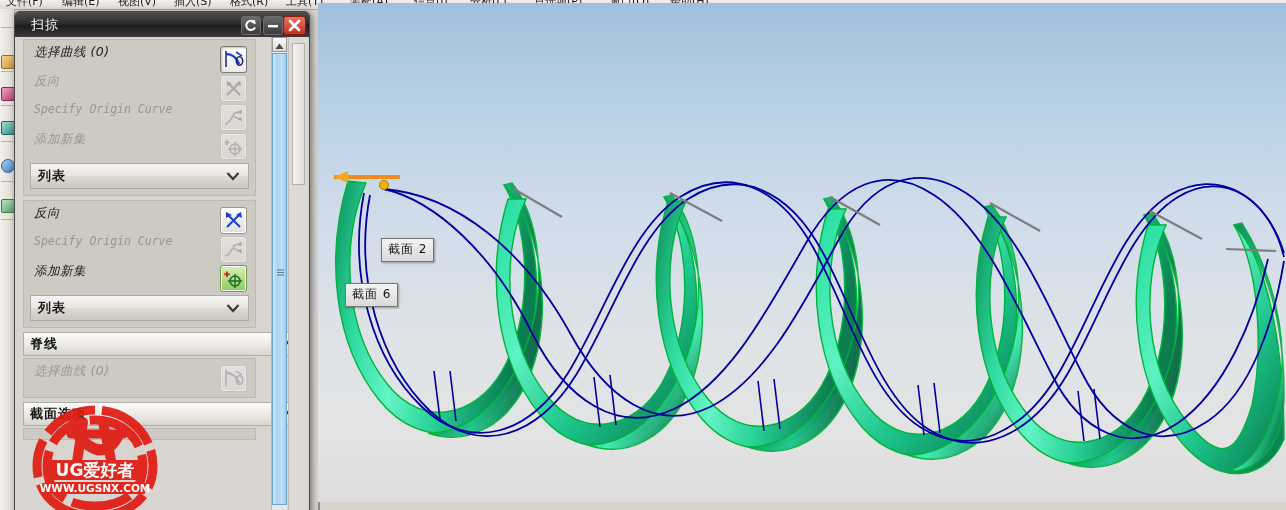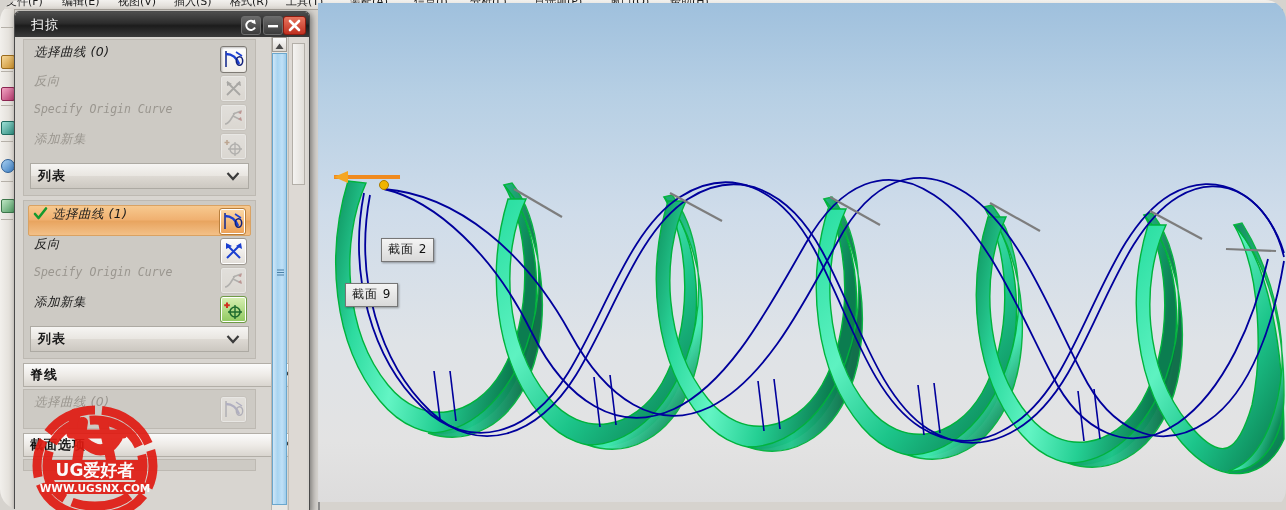--- a/index.html
+++ b/index.html
@@ -2,21 +2,21 @@
 <html><head>
 <meta charset="utf-8">
 <style>
   html,body{margin:0;padding:0;}
   body{
     width:1286px;height:510px;overflow:hidden;
     font-family:"DejaVu Sans","Liberation Sans",sans-serif;
     background:#d6d3ce;
     position:relative;
   }
-  #root{position:absolute;left:0;top:0;width:1286px;height:510px;overflow:hidden;border-radius:21px;}
+  #root{position:absolute;left:0;top:0;width:1286px;height:510px;overflow:hidden;}
 
   
   .menubar{
     position:absolute;left:0;top:0;width:1286px;height:9px;
     background:linear-gradient(#f3f1ee,#dcd8d2);
     border-bottom:1px solid #a9a49c;
     overflow:hidden;
   }
   .menubar .mitem{
     position:absolute;top:-6px;font-size:11px;color:#1b1b1b;
@@ -338,21 +338,21 @@
       <g>
         <line x1="16" y1="174" x2="82" y2="174" stroke="#f08a1e" stroke-width="4"></line>
         <polygon points="16,174 30,168 30,180" fill="#f5a623"></polygon>
         <circle cx="66" cy="182" r="4.5" fill="#f0b400" stroke="#a87b00" stroke-width="1"></circle>
         <circle cx="48" cy="292" r="4" fill="#c8d400" stroke="#8c9300" stroke-width="1"></circle>
       </g>
     </svg>
 
     
     <div class="label3d" style="left:63px;top:235px;">截面 2</div>
-    <div class="label3d" style="left:27px;top:280px;">截面 9</div>
+    <div class="label3d" style="left:27px;top:280px;">截面 6</div>
   </div>
 
   <div class="dialog">
 
     <div class="titlebar">
       <span class="ttl">扫掠</span>
 
       <div class="tbtn reset">
         <svg width="18" height="17" viewBox="0 0 18 17">
           <path d="M12.5 5.5 A4.6 4.6 0 1 0 13 10.5" fill="none" stroke="#ffffff" stroke-width="1.9"></path>
@@ -429,36 +429,20 @@
           <span class="ltxt">列表</span>
           <svg class="chev" viewBox="0 0 16 16">
             <path d="M2.5 5 L8 11 L13.5 5" fill="none" stroke="#3b3b3b" stroke-width="2.2"></path>
           </svg>
         </div>
       </div>
 
 
       <div class="gbody" style="width:223px">
 
-        <div class="row sel">
-          <span class="check">
-            <svg width="15" height="15" viewBox="0 0 15 15">
-              <path d="M2 8 L5.5 12 L13 2.5" fill="none" stroke="#149a2e" stroke-width="2.6" stroke-linecap="round" stroke-linejoin="round"></path>
-            </svg>
-          </span>
-          <span class="rtxt">选择曲线  (1)</span>
-          <div class="ibtn orange">
-            <svg width="25" height="25" viewBox="0 0 25 25">
-              <path d="M5 4 L5 20" stroke="#1b2f8f" stroke-width="1.6"></path>
-              <path d="M5 7 C11 7 16 11 18 17" fill="none" stroke="#1b3fd0" stroke-width="2.6"></path>
-              <ellipse cx="18.5" cy="14" rx="3.2" ry="4.2" fill="none" stroke="#12207a" stroke-width="1.5"></ellipse>
-              <path d="M15 5 L21 9" stroke="#1b3fd0" stroke-width="1.6"></path>
-            </svg>
-          </div>
-        </div>
 
         <div class="row">
           <span class="rtxt">反向</span>
           <div class="ibtn">
             <svg width="25" height="25" viewBox="0 0 25 25">
               <path d="M6 6 L19 19 M19 6 L6 19" stroke="#1b3fd0" stroke-width="2"></path>
               <polygon points="20,4 21,10 15,7" fill="#1b3fd0"></polygon>
               <polygon points="5,4 11,7 5,10" fill="#1b3fd0"></polygon>
             </svg>
           </div>

